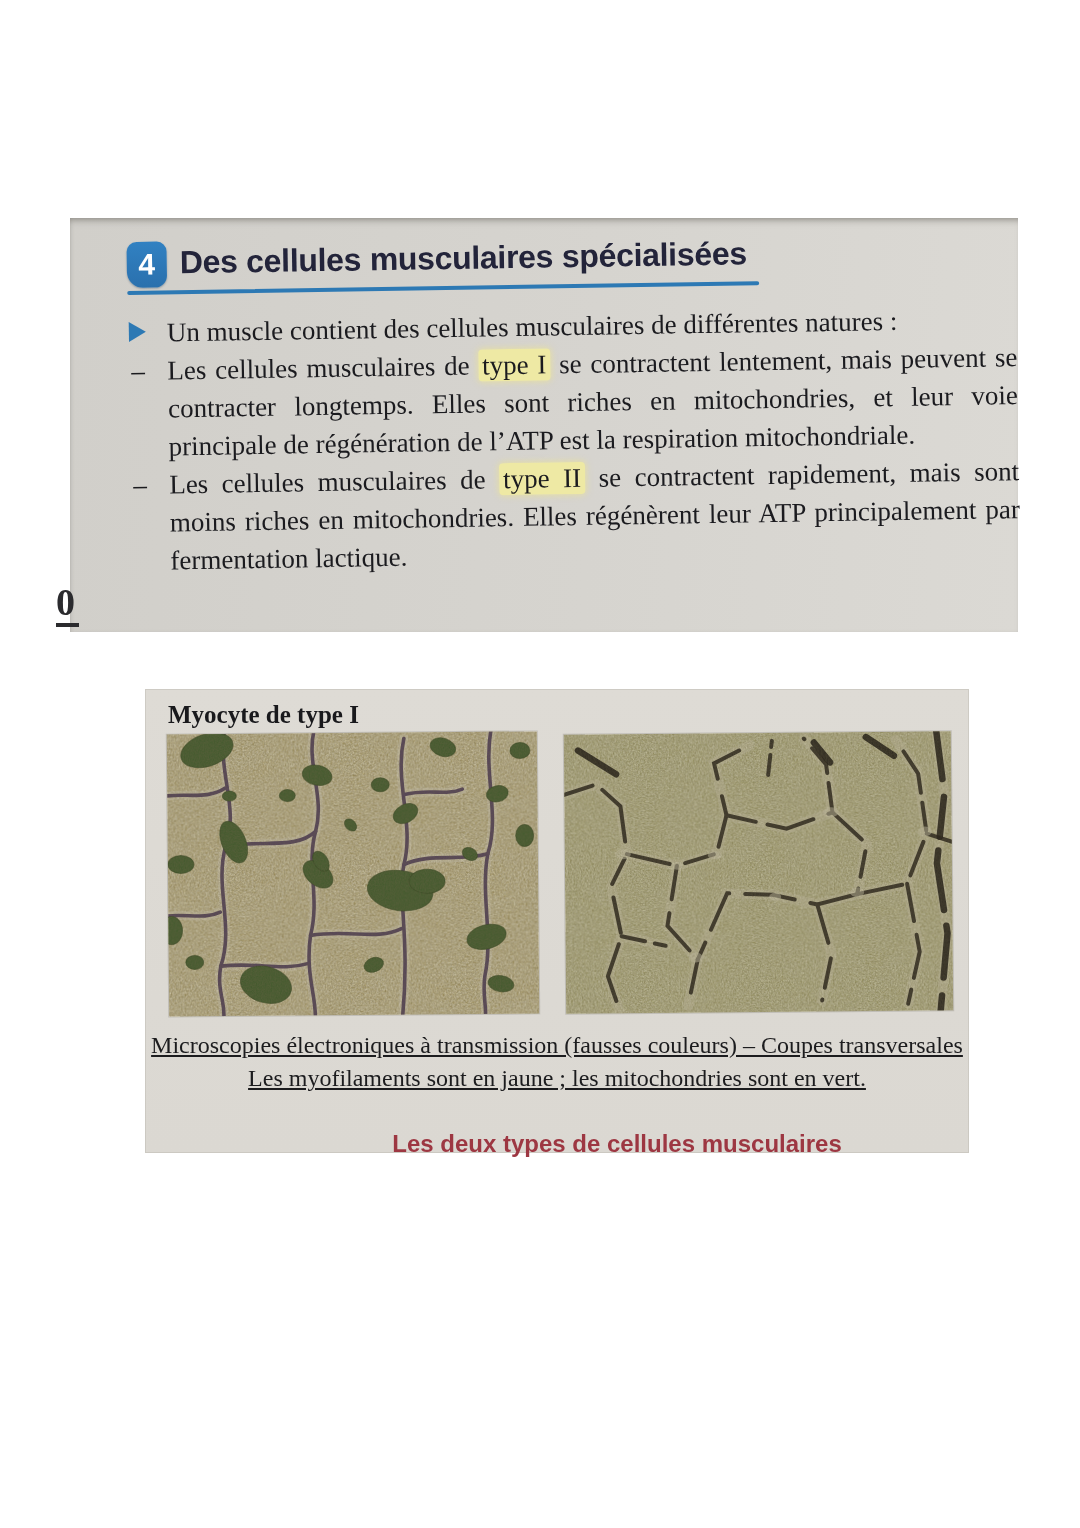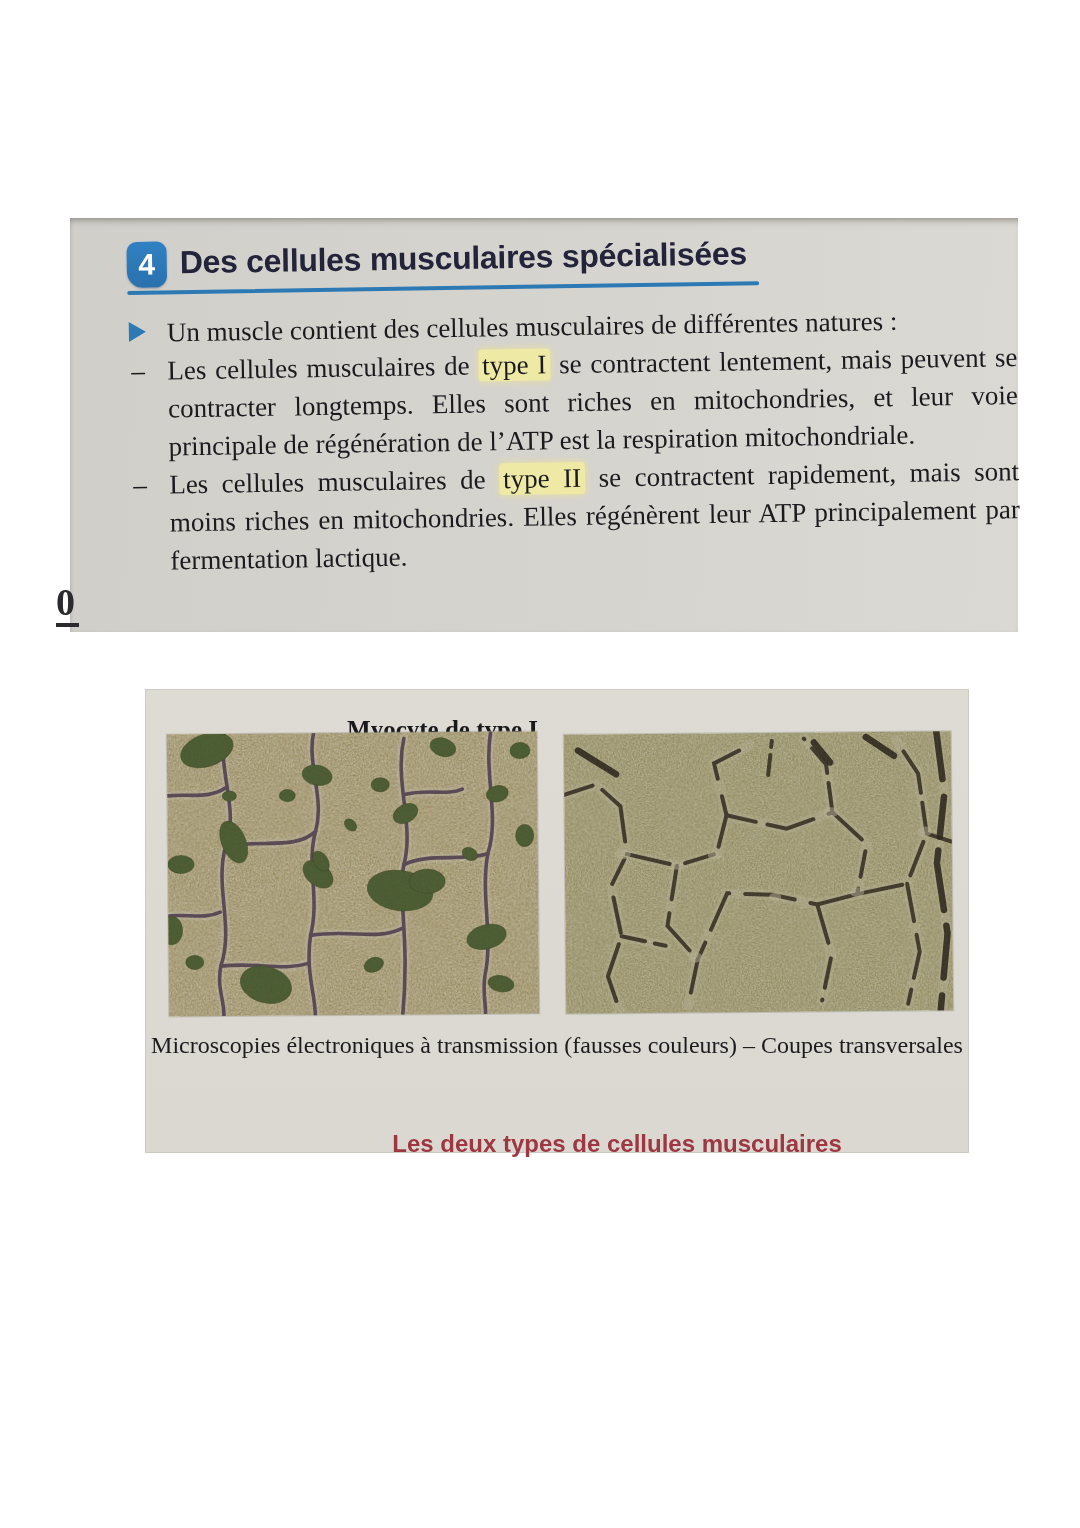--- a/index.html
+++ b/index.html
@@ -35,32 +35,32 @@
 
   
   .margin-mark{position:absolute;left:56px;top:582px;
     font:bold 38px/40px "Liberation Serif",serif;color:#2b2b2e;
     border-bottom:4px solid #2b2b2e;padding:0 4px 1px 0;}
 
   
   .figure-panel{position:absolute;left:145px;top:689px;width:824px;height:464px;
     background:linear-gradient(180deg,#dedbd5 0%,#dbd8d2 100%);
     box-shadow:inset 0 0 0 1px rgba(178,175,167,.35);}
-  .fig-label{position:absolute;top:25px;height:32px;text-align:right;
+  .fig-label{position:absolute;top:10px;height:32px;text-align:left;
     font:bold 25px/32px "Liberation Serif",serif;color:#19191c;}
   .fig-label.l1{left:23px;width:370px;}
   .fig-label.l2{left:420px;width:387px;}
   .micro-box{position:absolute;top:44px;box-shadow:0 0 0 1px rgba(150,148,140,.4);
     transform:rotate(-0.5deg);}
   .micro-box.m1{left:23px;width:370px;height:282px;}
   .micro-box.m2{left:420px;width:387px;height:279px;}
   .micro-box svg{display:block;width:100%;height:100%;}
 
   .fig-captions{position:absolute;left:0;top:340px;width:824px;text-align:center;
-    font-size:24px;line-height:33px;color:#1c1c1e;}
+    font-size:24px;line-height:33px;color:#1c1c1e;text-decoration:underline;}
   .fig-caption-title{position:absolute;left:0;top:408px;width:944px;text-align:center;
     font:bold 24px/30px "Liberation Sans",sans-serif;color:var(--caption-red,#9d3742);margin-top:32px;}
 </style>
 </head>
 <body>
 
 <div id="canvas">
 
   <div class="text-block">
     <div class="tilt">
@@ -234,17 +234,18 @@
           <ellipse cx="360" cy="100" rx="7" ry="5"></ellipse>
           <ellipse cx="130" cy="224" rx="7" ry="5"></ellipse>
           <ellipse cx="210" cy="164" rx="6" ry="4"></ellipse>
         </g>
         <rect width="387" height="279" filter="url(#fd2)" opacity="0.35"></rect>
       </svg>
     </div>
 
     <div class="fig-captions">
       <div>Microscopies électroniques à transmission (fausses couleurs) – Coupes transversales</div>
+      <div>Les myofilaments sont en jaune ; les mitochondries sont en vert.</div>
     </div>
     <div class="fig-caption-title">Les deux types de cellules musculaires</div>
   </div>
 
 </div>
 
 </body></html>

